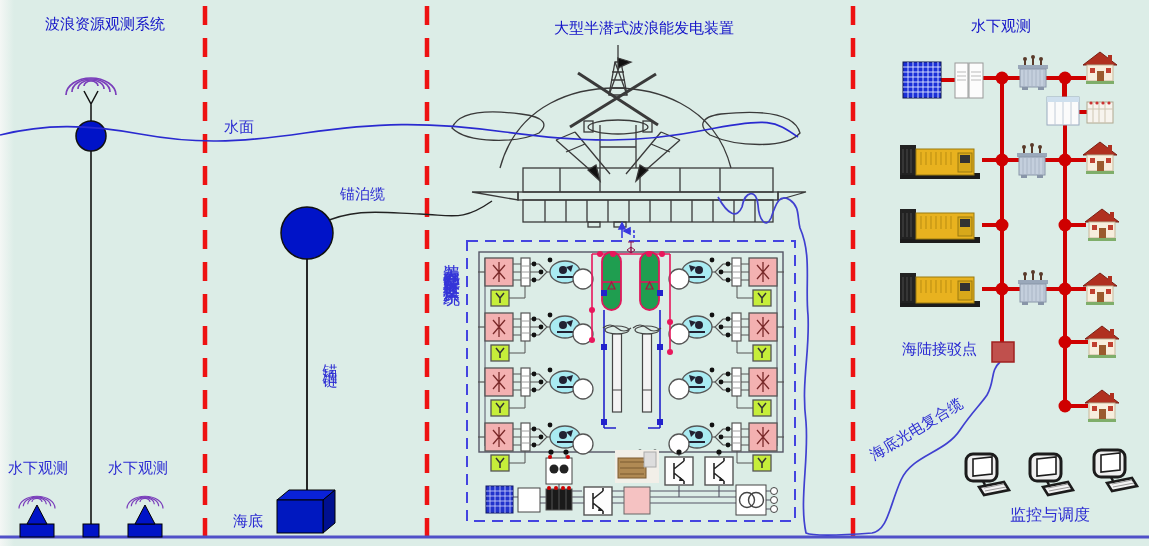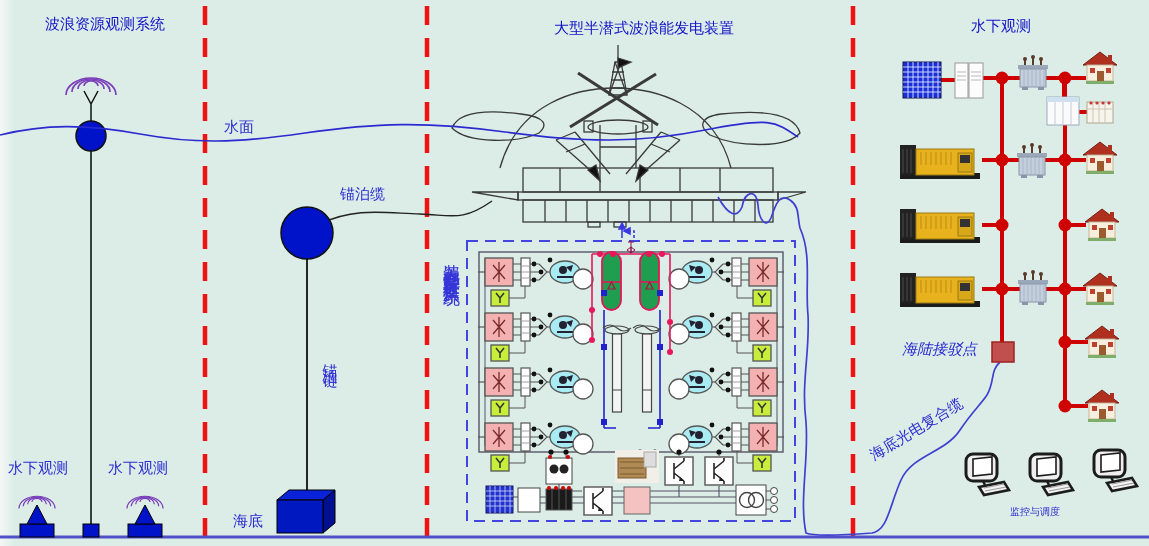--- a/index.html
+++ b/index.html
@@ -359,17 +359,17 @@
 <div class="title" style="left:508px;top:19px;width:272px;">大型半潜式波浪能发电装置</div>
 <div class="title" style="left:940px;top:17px;width:122px;">水下观测</div>
 
 <div class="lbl" style="left:224px;top:118px;">水面</div>
 <div class="lbl" style="left:340px;top:185px;">锚泊缆</div>
 <div class="lbl vert" style="left:320px;top:352px;height:76px;letter-spacing:5px;">锚泊链</div>
 <div class="lbl" style="left:233px;top:512px;">海底</div>
 <div class="lbl" style="left:8px;top:459px;">水下观测</div>
 <div class="lbl" style="left:108px;top:459px;">水下观测</div>
 <div class="lbl vert" style="left:441px;top:251px;height:272px;font-size:17px;color:#3535d8;letter-spacing:2px;">装置内部能量转及变换换系统</div>
-<div class="lbl" style="left:902px;top:340px;font-style:italic;">海陆接驳点</div>
+<div class="lbl" style="left:902px;top:340px;">海陆接驳点</div>
 <div class="lbl rot" style="left:864px;top:420px;">海底光电复合缆</div>
-<div class="lbl" style="left:1010px;top:505px;font-size:10px;">监控与调度</div>
+<div class="lbl" style="left:1010px;top:505px;font-size:16px;">监控与调度</div>
 
 </div>
 
 </body></html>

